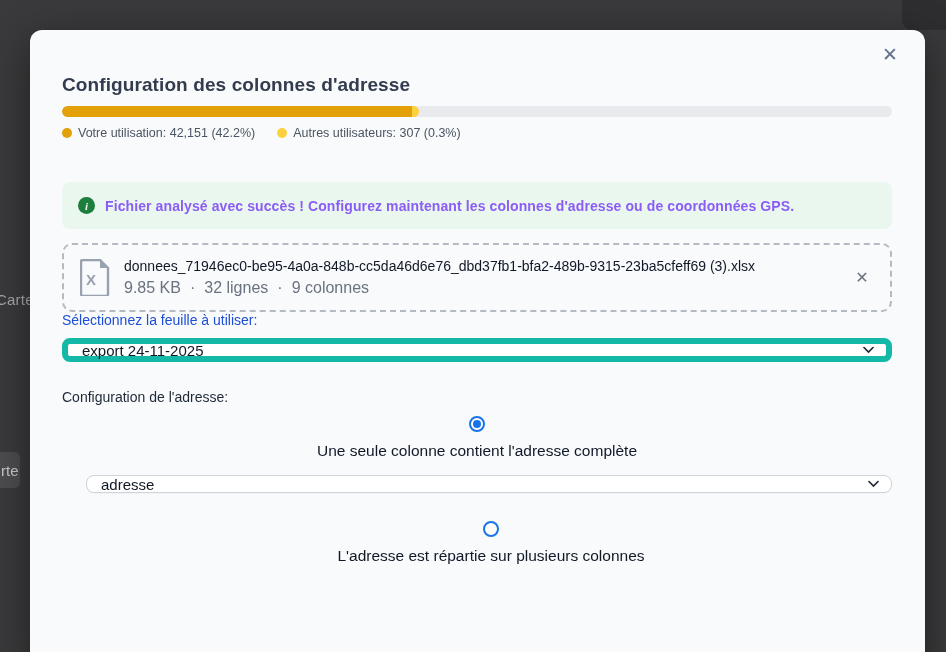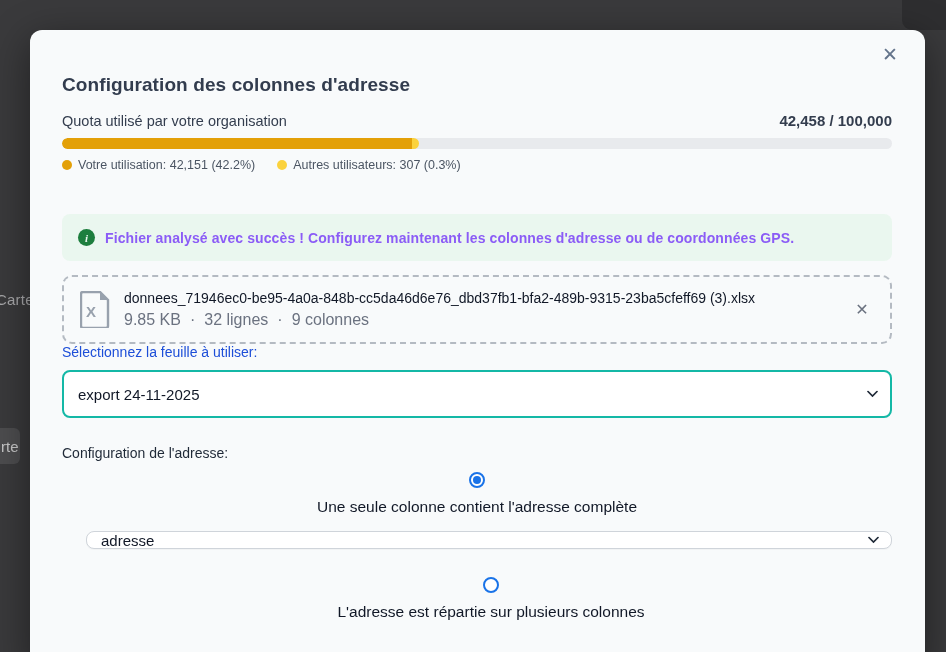--- a/index.html
+++ b/index.html
@@ -9,21 +9,21 @@
     background:#3a3a3c;
     position:relative;
     color:#1f2937;
   }
   
   .bg-text-carte {
     position:absolute; left:-4px; top:291px;
     color:#a9a9ab; font-size:15px; letter-spacing:.2px;
   }
   .bg-rte-tab {
-    position:absolute; left:0; top:428px; width:20px; height:36px;
+    position:absolute; left:0; top:452px; width:20px; height:36px;
     background:#4d4d4f; border-radius:0 6px 6px 0;
     display:flex; align-items:center;
   }
   .bg-rte-tab span { color:#c9c9ca; font-size:15px; margin-left:1px; }
   .bg-corner-patch {
     position:absolute; right:0; top:0; width:44px; height:30px;
     background:#2e2e30; border-bottom-left-radius:10px;
   }
   
   .modal {
@@ -82,22 +82,22 @@
   .file-info { flex:1; min-width:0; }
   .file-name { font-size:14px; color:#111827; letter-spacing:0; white-space:nowrap; }
   .file-meta { margin-top:5px; font-size:16px; color:#6b7280; display:flex; gap:9px; align-items:center; }
   .file-remove {
     flex:none; border:none; background:transparent; color:#6b7280;
     font-size:16px; width:24px; height:24px; cursor:pointer;
   }
   
   .sheet-label { font-size:14px; color:#1d4ed8; }
   .select-box {
-    position:relative; margin-top:10px; height:48px; background:#ffffff;
-    border:2px solid #14b8a6; border-radius:8px;
+    position:relative; margin-top:10px; height:24px; background:#ffffff;
+    border:6px solid #14b8a6; border-radius:8px;
     display:flex; align-items:center; padding:0 14px; cursor:pointer;
   }
   .select-box .sel-text { font-size:15px; color:#111827; }
   .sel-chevron { position:absolute; right:12px; top:50%; transform:translateY(-50%); }
   
   .config-label { margin-top:27px; font-size:14px; color:#1f2937; }
   .radio-row { margin-top:11px; display:flex; align-items:center; gap:10px;flex-direction:column; }
   .radio {
     width:16px; height:16px; border-radius:50%; flex:none;
     border:2px solid #1a73e8; background:#fff; position:relative; cursor:pointer;
@@ -122,24 +122,20 @@
 </div>
 <div class="bg-corner-patch"></div>
 
 <div class="modal">
   <div class="modal-inner">
 
     <button class="close-btn">✕</button>
 
     <div class="modal-title">Configuration des colonnes d'adresse</div>
 
-    <div class="quota-row">
-      <span class="quota-label">Quota utilisé par votre organisation</span>
-      <span class="quota-value">42,458 / 100,000</span>
-    </div>
 
     <div class="quota-bar">
       <div class="seg-self" id="seg-self" style="width: 42.2%;"></div>
       <div class="seg-other" id="seg-other" style="width: 0.8%;"></div>
     </div>
 
     <div class="quota-legend">
       <div class="legend-item">
         <span class="legend-dot" id="dot-self" style="background: rgb(227, 160, 8);"></span>
         <span class="legend-text">Votre utilisation: 42,151 (42.2%)</span>

